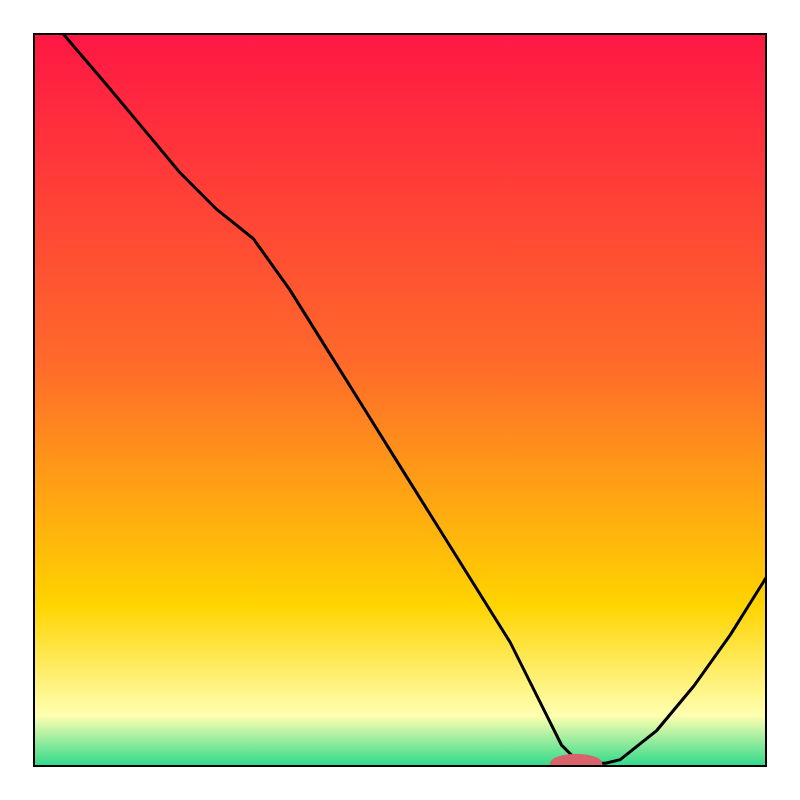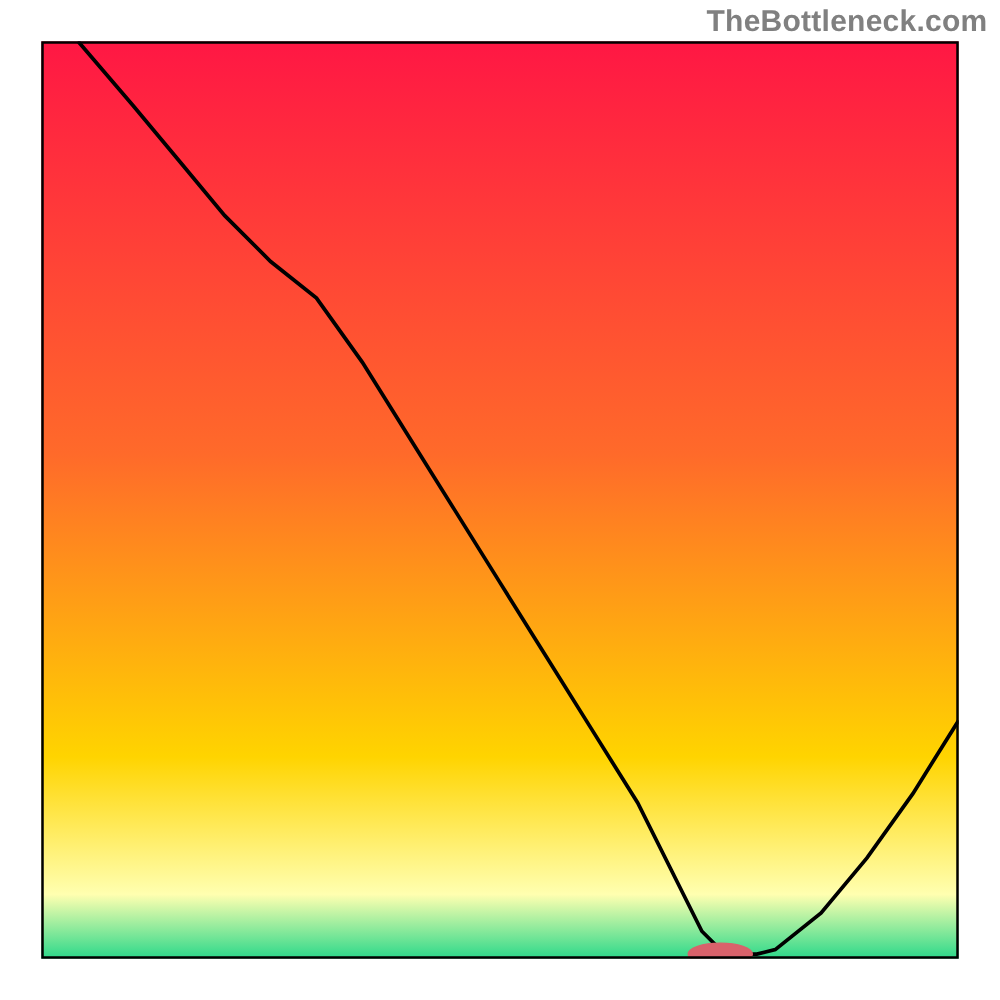--- a/index.html
+++ b/index.html
@@ -31,21 +31,20 @@
     top: 33px;
     width: 734px;
     height: 734px;
     display: block;
   }
 </style>
 </head>
 <body>
 <div class="wrap">
 
-  <div class="watermark">TheBottleneck.com</div>
 
   <svg class="chart" viewBox="0 0 734 734" preserveAspectRatio="none">
     <defs>
       <linearGradient id="bg-grad" x1="0" y1="0" x2="0" y2="1">
         <stop id="g0" offset="0%" stop-color="#ff1744"></stop>
         <stop id="g1" offset="45%" stop-color="#ff6a2a"></stop>
         <stop id="g2" offset="78%" stop-color="#ffd400"></stop>
         <stop id="g3" offset="93%" stop-color="#ffffb0"></stop>
         <stop id="g4" offset="100%" stop-color="#2bd88a"></stop>
       </linearGradient>

